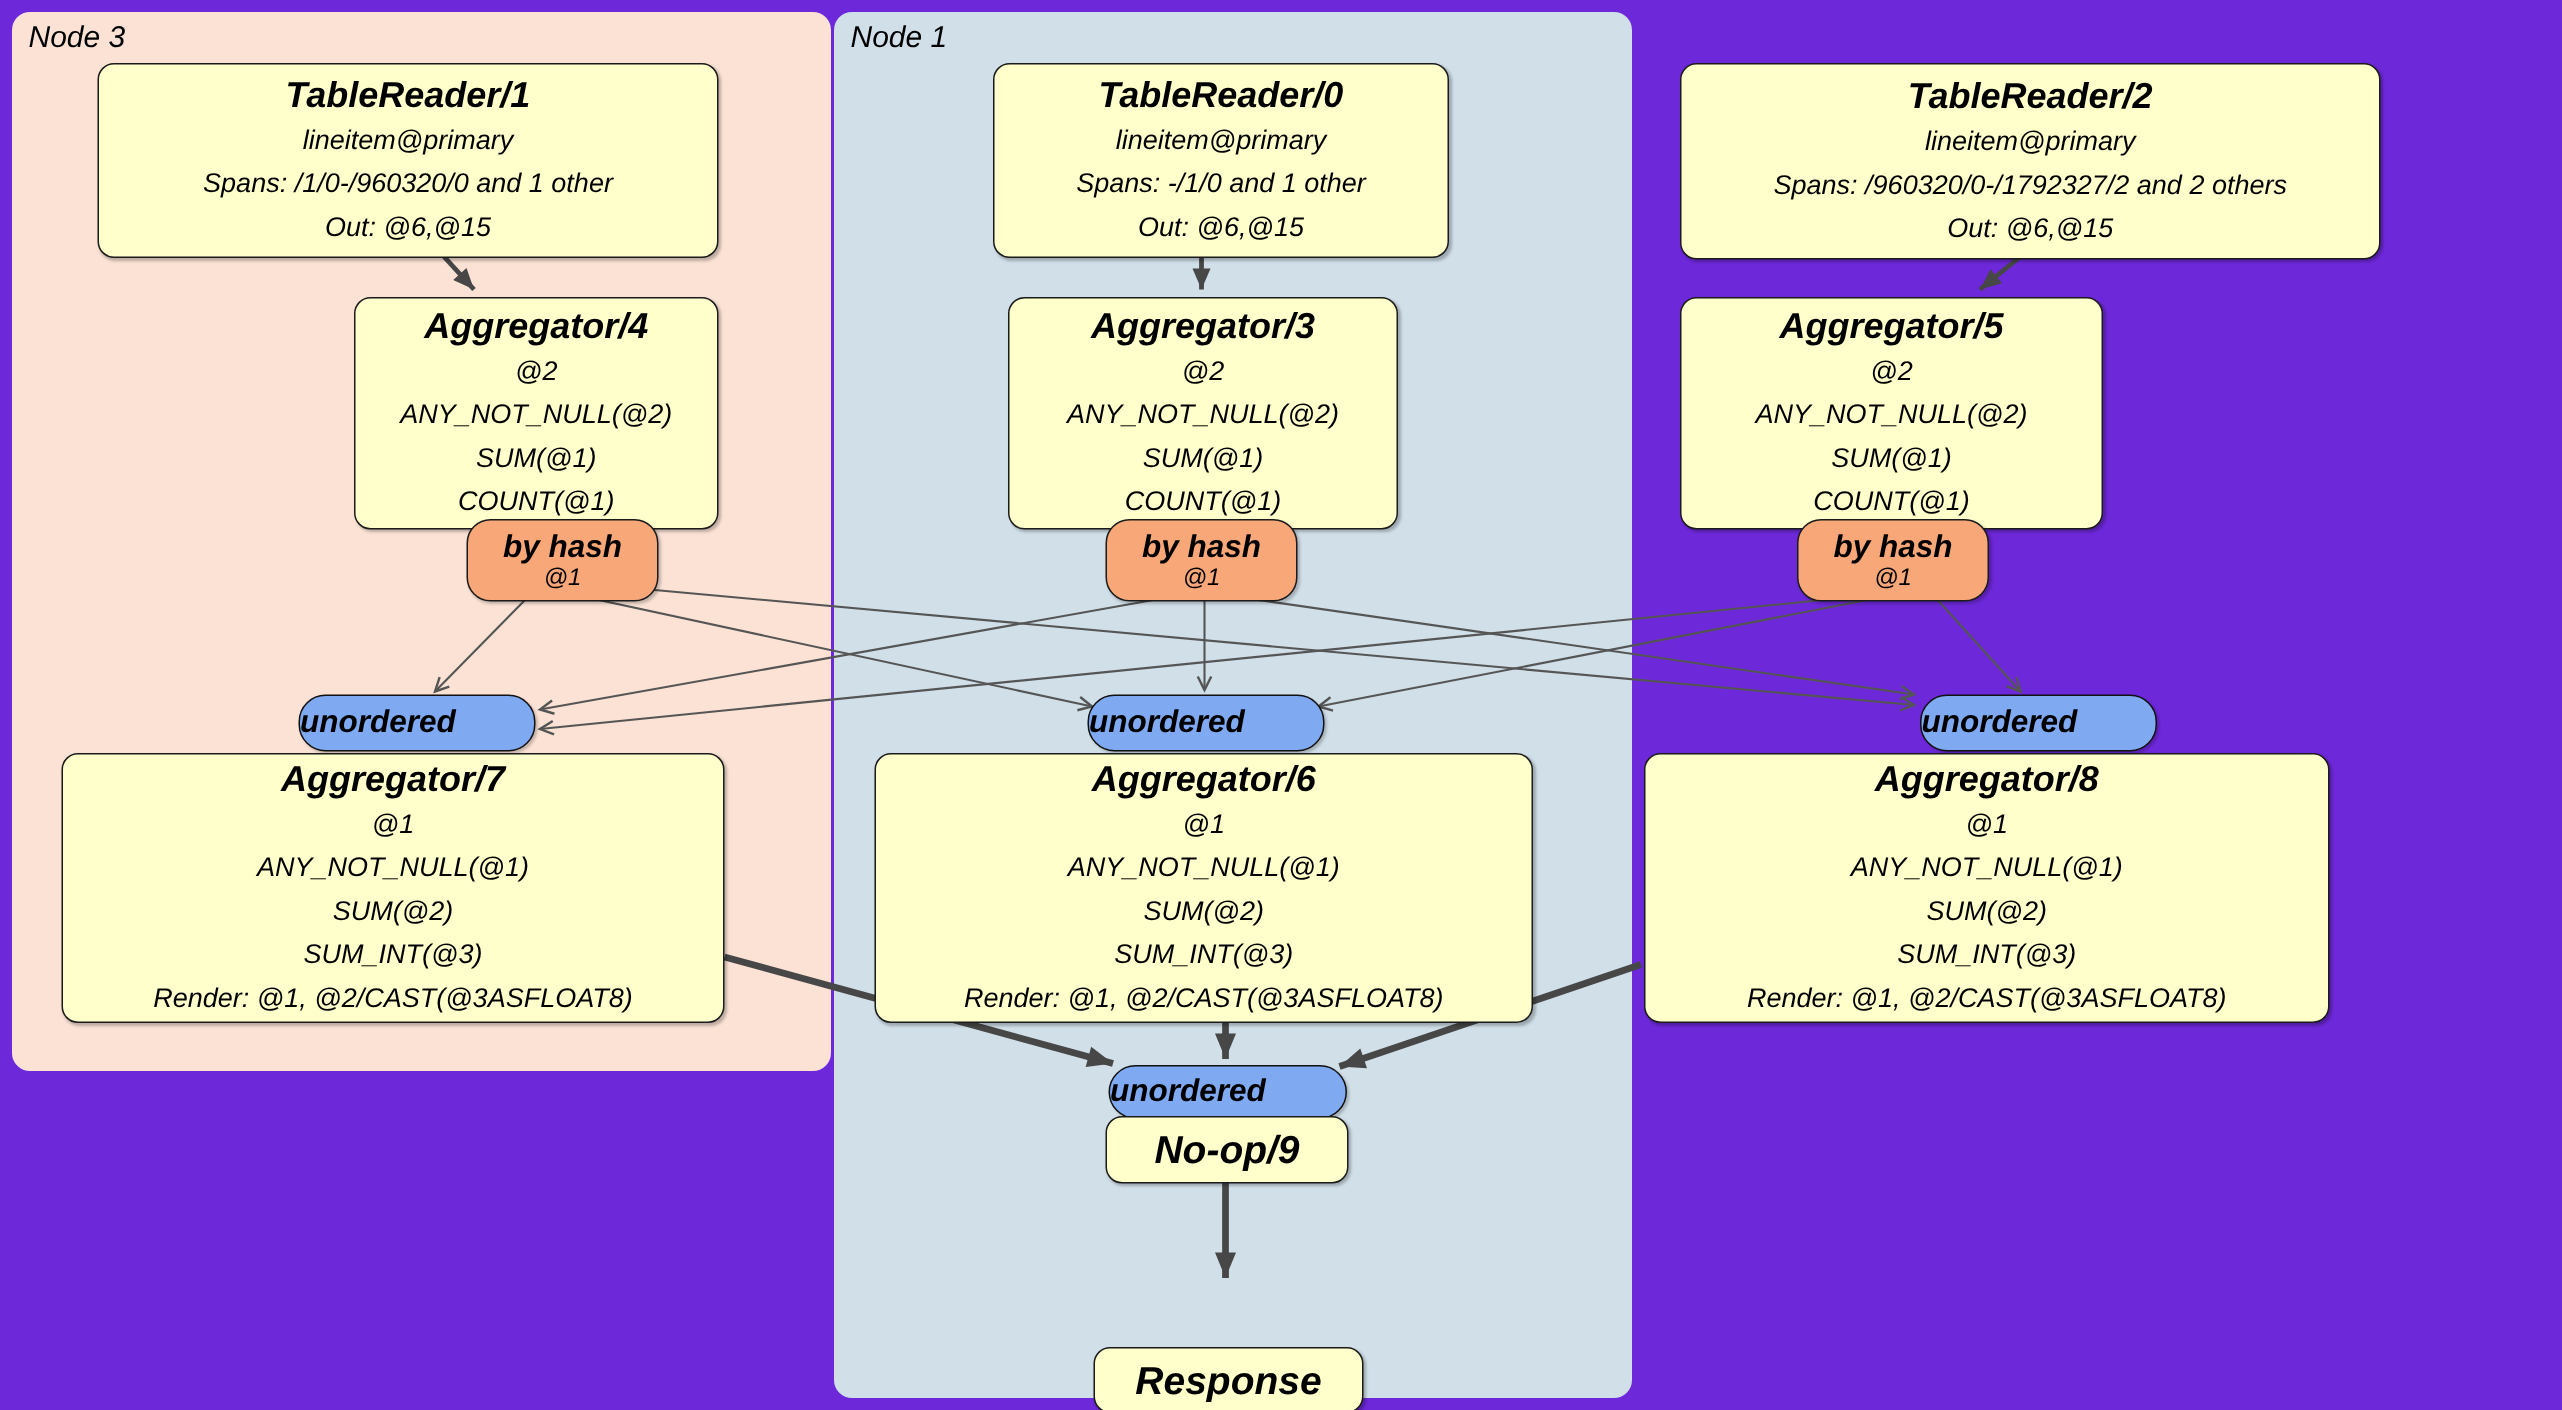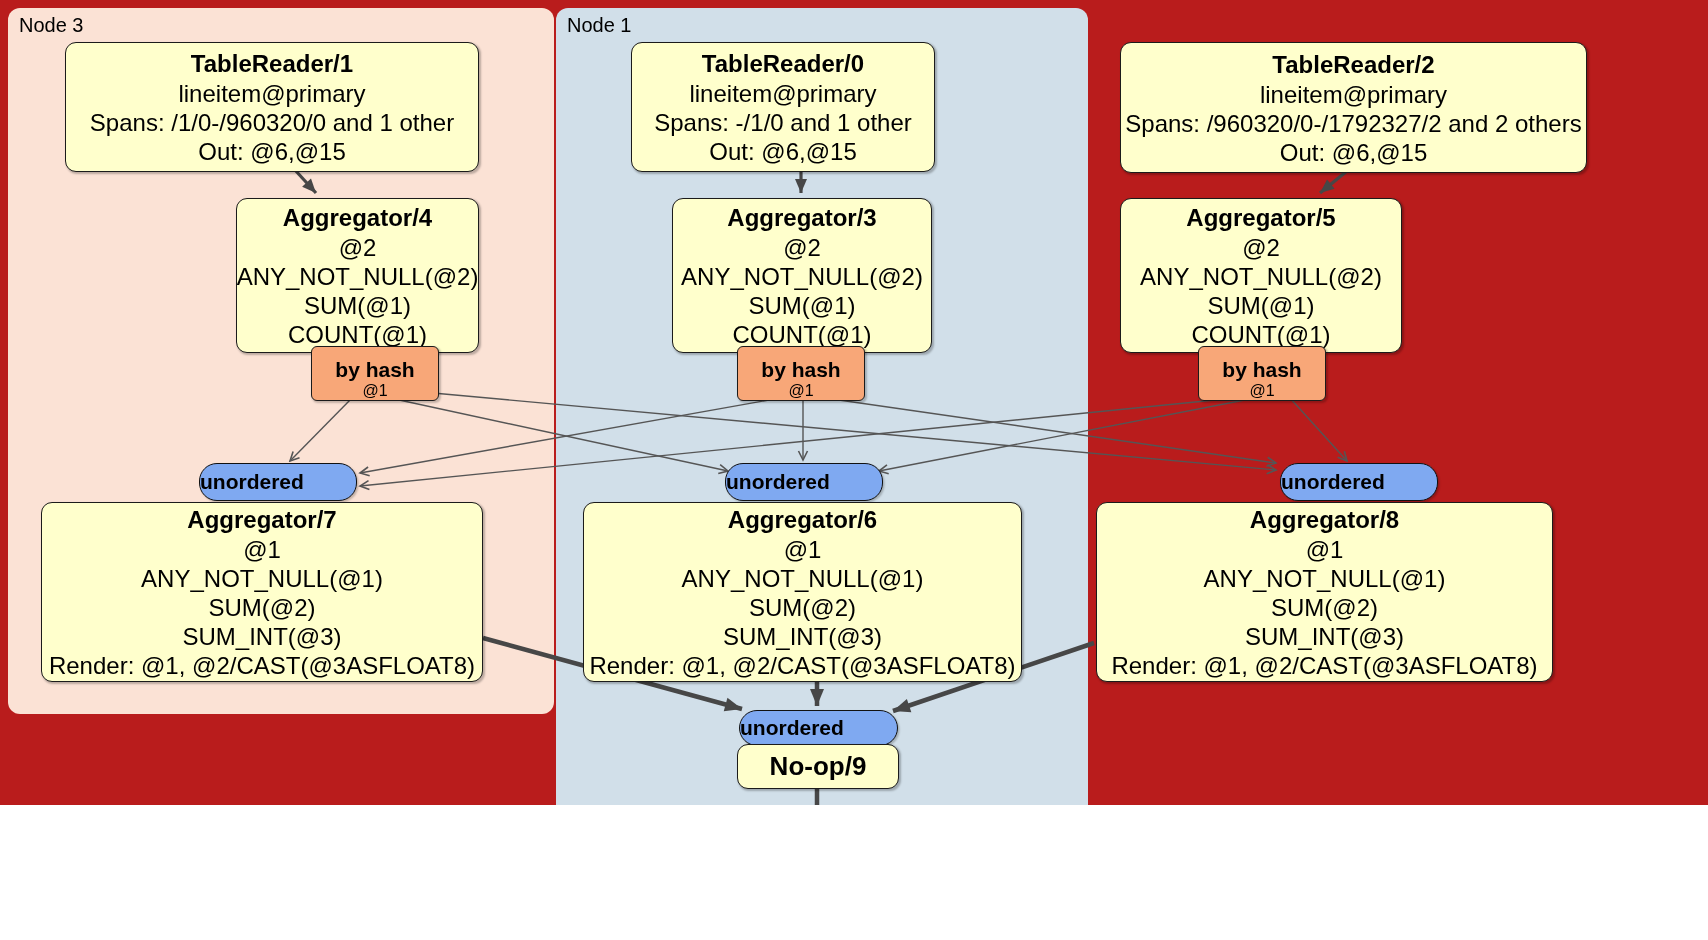--- a/index.html
+++ b/index.html
@@ -1,44 +1,44 @@
 <!DOCTYPE html>
 <html style="--processor_fill: #ffffcc; --router_fill: #f8a778; --sync_fill: #7fa9f1; --node3_bg: #fbe2d5; --node1_bg: #d1dfe9; --node2_bg: #e9eefb; --edge: #555555; --edge_thick: #474747; --border: #1b1b1b;"><head>
 <meta charset="utf-8">
 <style>
   html,body{margin:0;padding:0;background:#ffffff;}
   .canvas{
-    position:relative;width:1708px;height:805px;background:#b91c1c;
-    font-family:"Liberation Sans",sans-serif;color:#000;overflow:hidden;
+    position:relative;width:1708px;height:940px;background:#6d28d9;
+    font-family:"Liberation Sans",sans-serif;color:#000;overflow:hidden;font-style:italic;
   }
   .panel{position:absolute;border-radius:12px;}
   .panel-label{position:absolute;top:6px;left:11px;font-size:20px;color:#000;}
   #panel-node3{left:8px;top:8px;width:546px;height:706px;background:var(--node3_bg,#fbe2d5);}
   #panel-node1{left:556px;top:8px;width:532px;height:924px;background:var(--node1_bg,#d1dfe9);}
   #panel-node2{left:1094px;top:8px;width:606px;height:706px;background:var(--node2_bg,#e9eefb);}
 
   .edges{position:absolute;left:0;top:0;width:1708px;height:940px;pointer-events:none;}
   .edge-thin{stroke:var(--edge,#555555);stroke-width:1.4;fill:none;}
   .edge-med{stroke:var(--edge_thick,#474747);stroke-width:3.2;fill:none;}
   .edge-thick{stroke:var(--edge_thick,#474747);stroke-width:4.5;fill:none;}
 
   .proc{
     position:absolute;background:var(--processor_fill,#ffffcc);
     border:1.5px solid var(--border,#1b1b1b);border-radius:11px;
     display:flex;flex-direction:column;justify-content:center;align-items:center;
     text-align:center;box-shadow:1.5px 1.5px 2px rgba(0,0,0,0.25);
   }
   .proc-title{font-weight:bold;font-size:24px;line-height:31px;white-space:nowrap;}
-  .proc-line{font-size:24px;line-height:29px;white-space:nowrap;}
+  .proc-line{font-size:18px;line-height:29px;white-space:nowrap;}
   .big .proc-title{font-size:26px;}
 
   .router{
     position:absolute;background:var(--router_fill,#f8a778);
-    border:1.5px solid var(--border,#1b1b1b);border-radius:6px;
-    display:flex;flex-direction:column;justify-content:flex-end;align-items:center;
+    border:1.5px solid var(--border,#1b1b1b);border-radius:16px;
+    display:flex;flex-direction:column;justify-content:center;align-items:center;
     text-align:center;box-shadow:1.5px 1.5px 2px rgba(0,0,0,0.22);
     width:126px;height:53px;
   }
   .router-label{font-weight:bold;font-size:21px;line-height:24px;}
   .router-sub{font-size:16px;line-height:18px;}
 
   .sync{
     position:absolute;background:var(--sync_fill,#7fa9f1);
     border:1.6px solid #111;border-radius:18px;
     display:flex;justify-content:flex-start;align-items:center;
@@ -113,21 +113,21 @@
   </div>
   <div class="proc" style="left:41px;top:502px;width:440px;height:178px;">
     <div class="proc-title">Aggregator/7</div>
     <div class="proc-line">@1</div>
     <div class="proc-line">ANY_NOT_NULL(@1)</div>
     <div class="proc-line">SUM(@2)</div>
     <div class="proc-line">SUM_INT(@3)</div>
     <div class="proc-line">Render: @1, @2/CAST(@3ASFLOAT8)</div>
   </div>
 
-  <div class="proc" style="left:631px;top:42px;width:302px;height:128px;">
+  <div class="proc" style="left:662px;top:42px;width:302px;height:128px;">
     <div class="proc-title">TableReader/0</div>
     <div class="proc-line">lineitem@primary</div>
     <div class="proc-line">Spans: -/1/0 and 1 other</div>
     <div class="proc-line">Out: @6,@15</div>
   </div>
   <div class="proc" style="left:672px;top:198px;width:258px;height:153px;">
     <div class="proc-title">Aggregator/3</div>
     <div class="proc-line">@2</div>
     <div class="proc-line">ANY_NOT_NULL(@2)</div>
     <div class="proc-line">SUM(@1)</div>

